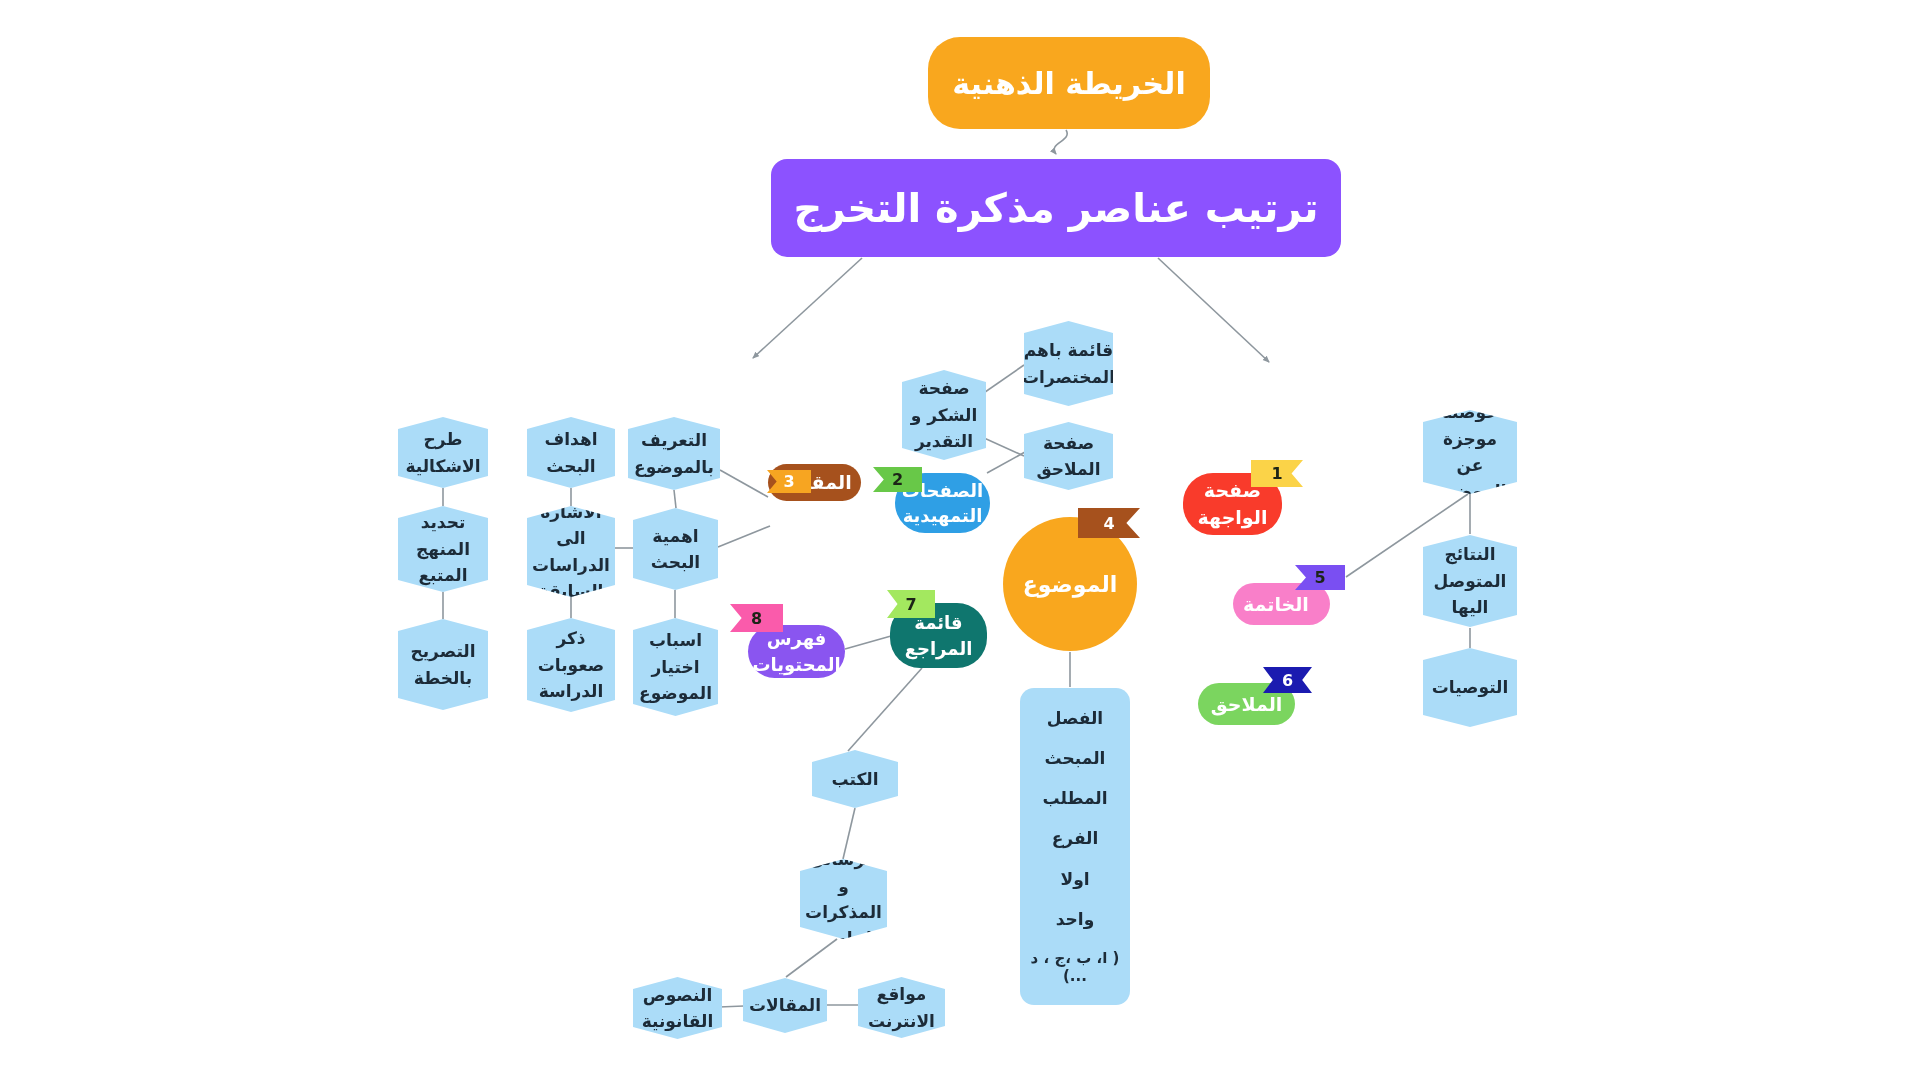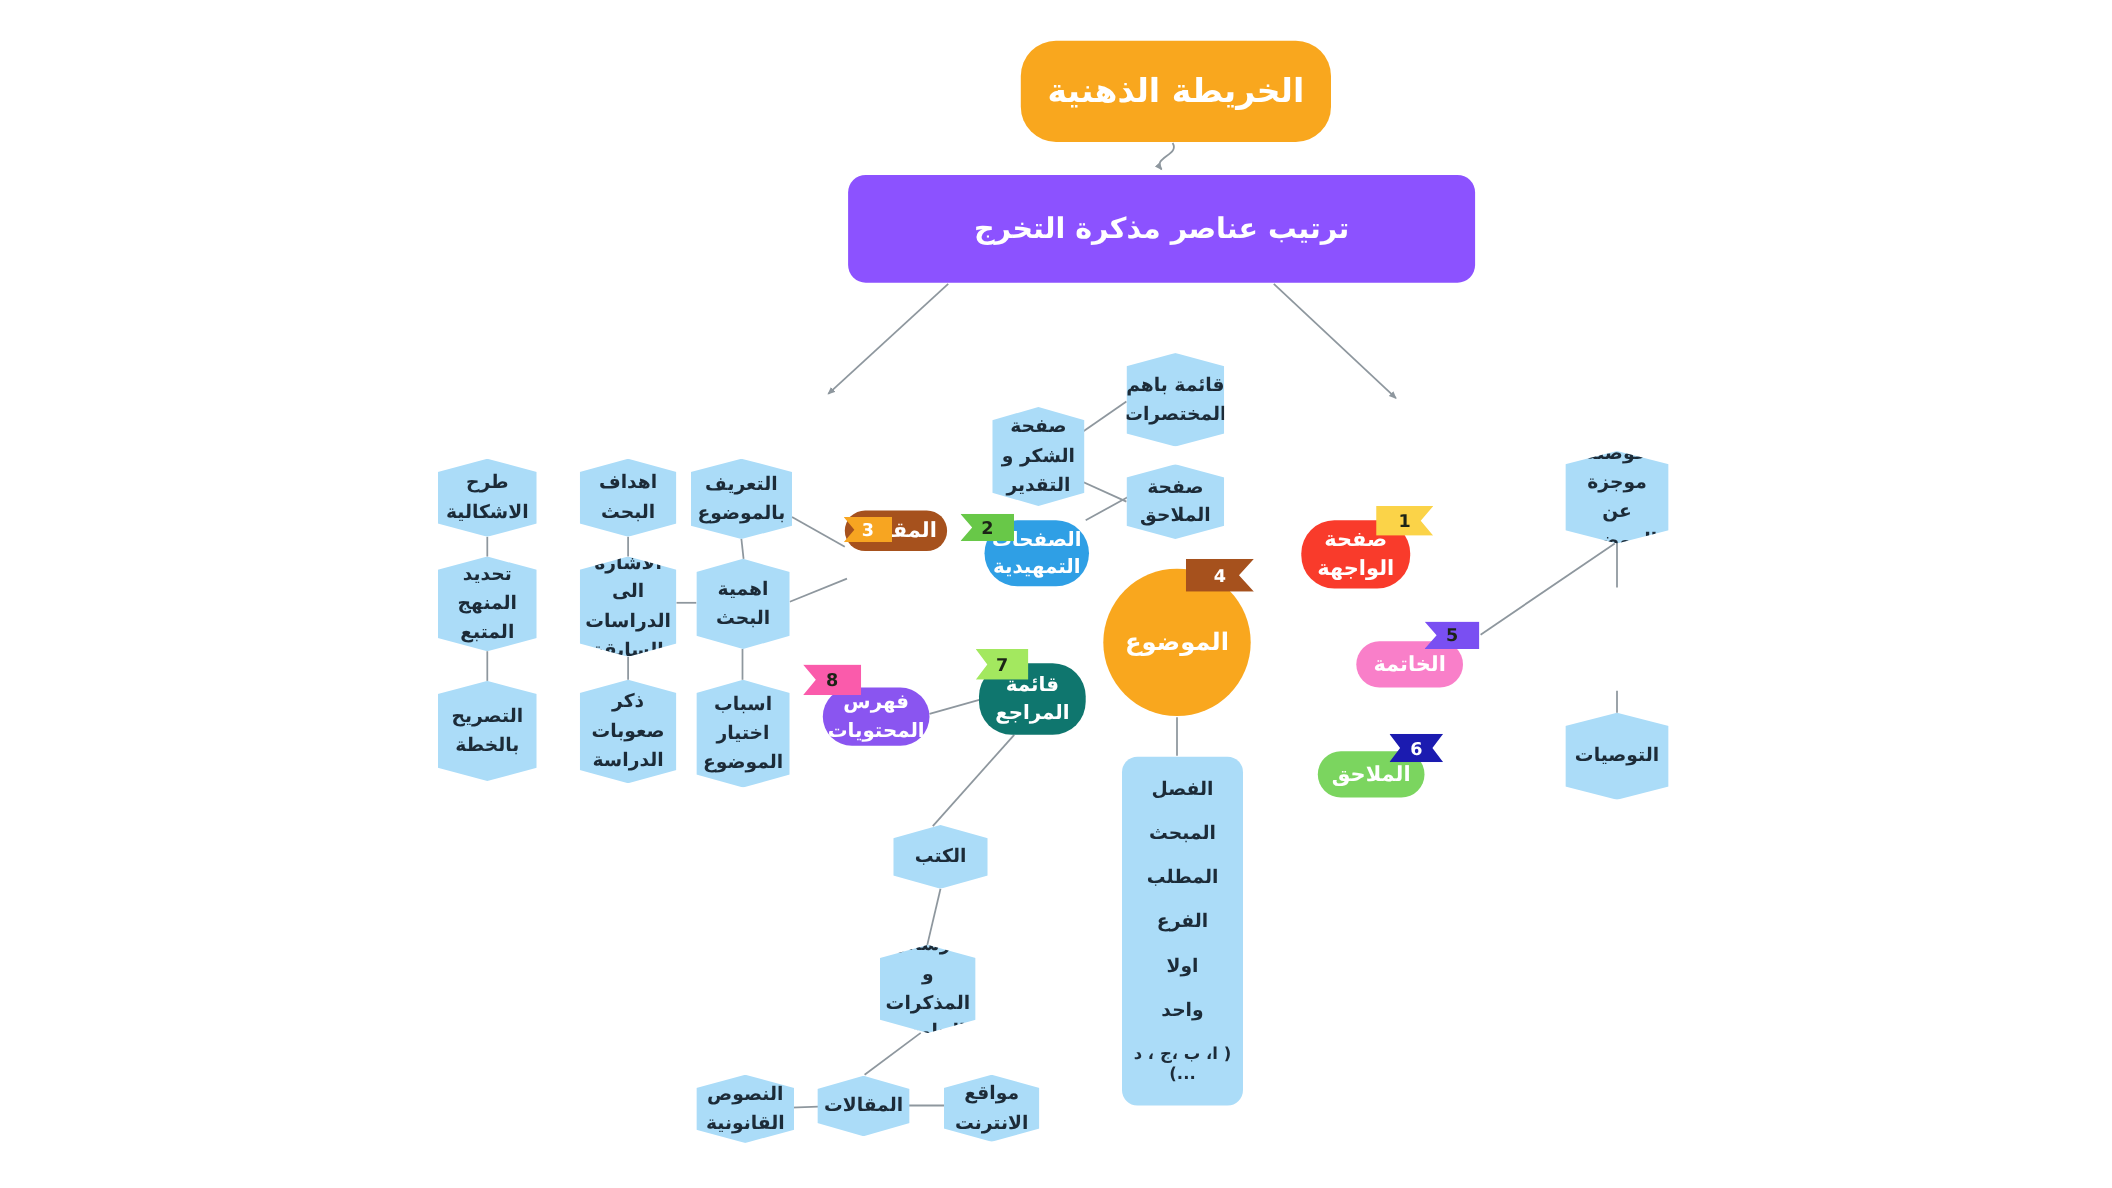--- a/index.html
+++ b/index.html
@@ -86,21 +86,21 @@
       <line x1="837" y1="939" x2="786" y2="977"></line>
       <line x1="744" y1="1006" x2="719" y2="1007"></line>
       <line x1="826" y1="1005" x2="859" y2="1005"></line>
       <line x1="1070" y1="652" x2="1070" y2="687"></line>
     </g>
   </svg>
 
   <div class="node title c-root" style="left:928px;top:37px;width:282px;height:92px;font-size:30px;border-radius:32px;">
     <span>الخريطة الذهنية</span>
   </div>
-  <div class="node title c-main" style="left:771px;top:159px;width:570px;height:98px;font-size:26px;">
+  <div class="node title c-main" style="left:771px;top:159px;width:570px;height:98px;font-size:40px;">
     <span>ترتيب عناصر مذكرة التخرج</span>
   </div>
 
   <div class="node hex" style="left:398px;top:417px;width:90px;height:71px;">
     <span>طرح الاشكالية</span>
     </div>
   <div class="node hex" style="left:398px;top:506px;width:90px;height:86px;">
     <span>تحديد المنهج المتبع</span>
     </div>
   <div class="node hex" style="left:398px;top:619px;width:90px;height:91px;">
@@ -131,20 +131,23 @@
   <div class="node hex" style="left:1024px;top:321px;width:89px;height:85px;">
     <span>قائمة باهم المختصرات</span>
     </div>
   <div class="node hex" style="left:1024px;top:422px;width:89px;height:68px;">
     <span>صفحة الملاحق</span>
     </div>
 
   <div class="node hex" style="left:1423px;top:410px;width:94px;height:84px;">
     <span>حوصلة موجزة عن الموضوع</span>
     </div>
+  <div class="node hex" style="left:1423px;top:535px;width:94px;height:92px;">
+    <span>النتائج المتوصل اليها</span>
+    </div>
   <div class="node hex" style="left:1423px;top:648px;width:94px;height:79px;">
     <span>التوصيات</span>
     </div>
 
   <div class="node hex" style="left:812px;top:750px;width:86px;height:58px;">
     <span>الكتب</span>
     </div>
   <div class="node hex" style="left:800px;top:859px;width:87px;height:80px;">
     <span>الرسائل و المذكرات الجامعية</span>
     </div>
@@ -179,21 +182,21 @@
     <span>3</span>
     </div>
 
   <div class="node circle c-amber" style="left:1003px;top:517px;width:134px;height:134px;">
     <span>الموضوع</span>
     </div>
   <div class="badge b-brown nr light" style="left:1078px;top:508px;width:62px;height:30px;">
     <span>4</span>
     </div>
 
-  <div class="node pill c-pink" style="left:1233px;top:583px;width:97px;height:42px;">
+  <div class="node pill c-pink" style="left:1233px;top:583px;width:97px;height:42px;justify-content:flex-end;">
     <span>الخاتمة</span>
     </div>
   <div class="badge b-violet nl" style="left:1295px;top:565px;width:50px;height:25px;">
     <span>5</span>
     </div>
 
   <div class="node pill c-green" style="left:1198px;top:683px;width:97px;height:42px;">
     <span>الملاحق</span>
     </div>
   <div class="badge b-navy nb light" style="left:1263px;top:667px;width:49px;height:26px;">

